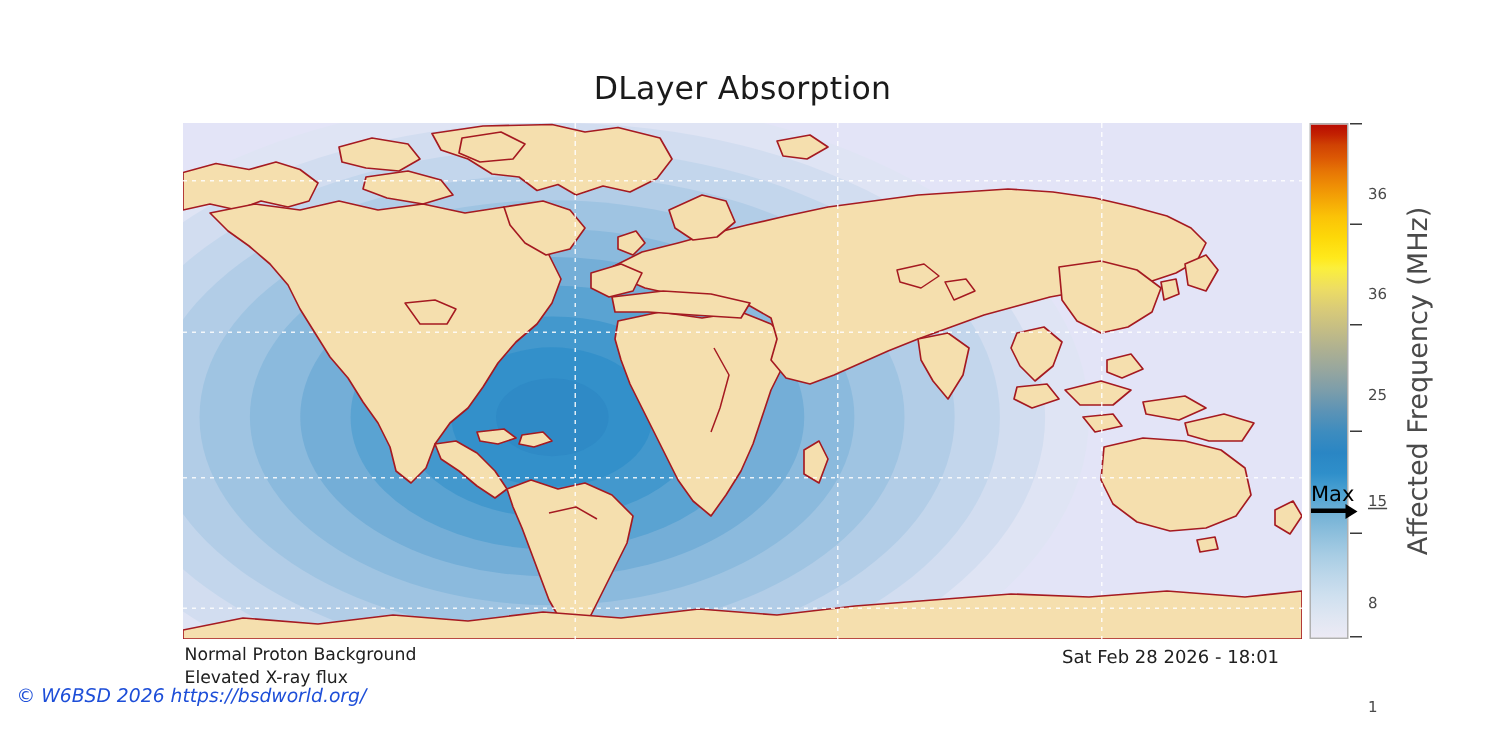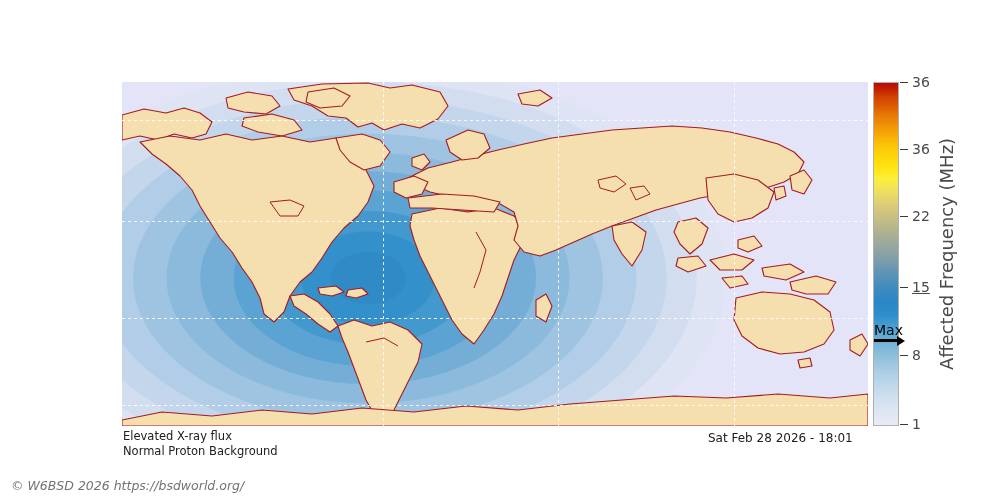--- a/index.html
+++ b/index.html
@@ -94,23 +94,24 @@
       #c32202 98%,
       #b80b01 100%);
     border: 1px solid #b0b0b0;
   }
   .cb-tick {
     position: absolute; left: 27px;
     width: 8px; height: 1px; background: #3a3a3a;
   }
   .cb-label {
     position: absolute; left: 39px;
-    font-size: 14px; color: #4a4a4a;
+    font-size: 10px; color: #4a4a4a;
     transform: translateY(-50%);
     white-space: nowrap;
+    margin-top: 48px;
   }
   #cb-axis-label {
     position: absolute;
     left: 946px; top: 254px;
     transform: translate(-50%, -50%) rotate(-90deg);
     transform-origin: center center;
     font-size: 18px;
     color: #4a4a4a;
     white-space: nowrap;
   }
@@ -142,30 +143,31 @@
   
   #notes-left {
     position: absolute; left: 123px; top: 429px;
     font-size: 11.5px; color: #202020; line-height: 15px;
   }
   #date-right {
     position: absolute; left: 708px; top: 431px;
     font-size: 12px; color: #202020;
   }
   #footer-credit {
-    position: absolute; left: 11px; top: 478px;
-    font-size: 12.5px; color: #737373;
+    position: absolute; left: 11px; top: 456px;
+    font-size: 12.5px; color: #1d4ed8;
     font-style: italic;
   }
 </style>
 </head>
 <body>
 
 <div id="page">
 
+  <div id="chart-title">DLayer Absorption</div>
 
   <div id="map-plot">
     <div id="map-ocean"></div>
 
     <div id="absorption-layer">
         <div class="contour" style="left: 33%; top: 57%; width: 96%; height: 124%; background: rgb(223, 228, 244);"></div>
         <div class="contour" style="left: 33%; top: 57%; width: 88%; height: 114%; background: rgb(210, 221, 240);"></div>
         <div class="contour" style="left: 33%; top: 57%; width: 80%; height: 104%; background: rgb(195, 214, 236);"></div>
         <div class="contour" style="left: 33%; top: 57%; width: 72%; height: 94%; background: rgb(178, 205, 231);"></div>
         <div class="contour" style="left: 33%; top: 57%; width: 63%; height: 84%; background: rgb(159, 196, 226);"></div>
@@ -262,34 +264,34 @@
       </div>
   </div>
 
   <div id="colorbar-wrap">
     <div id="colorbar"></div>
   <div class="cb-tick" style="top: 0%;"></div>
       <div class="cb-label" style="top: 0%;">36</div>
       <div class="cb-tick" style="top: 19.4%;"></div>
       <div class="cb-label" style="top: 19.4%;">36</div>
       <div class="cb-tick" style="top: 39%;"></div>
-      <div class="cb-label" style="top: 39%;">22</div>
+      <div class="cb-label" style="top: 39%;">25</div>
       <div class="cb-tick" style="top: 59.6%;"></div>
       <div class="cb-label" style="top: 59.6%; text-decoration: underline;">15</div>
       <div class="cb-tick" style="top: 79.4%;"></div>
       <div class="cb-label" style="top: 79.4%;">8</div>
       <div class="cb-tick" style="top: 99.4%;"></div>
       <div class="cb-label" style="top: 99.4%;">1</div>
     </div>
   <div id="max-marker">
     <span class="max-text">Max</span>
     <span class="max-arrow"></span>
   </div>
   <div id="cb-axis-label">Affected Frequency (MHz)</div>
 
   <div id="notes-left">
+    <div>Normal Proton Background</div>
     <div>Elevated X-ray flux</div>
-    <div>Normal Proton Background</div>
   </div>
   <div id="date-right">Sat Feb 28 2026 - 18:01</div>
   <div id="footer-credit">© W6BSD 2026 https://bsdworld.org/</div>
 
 </div>
 
 </body></html>

